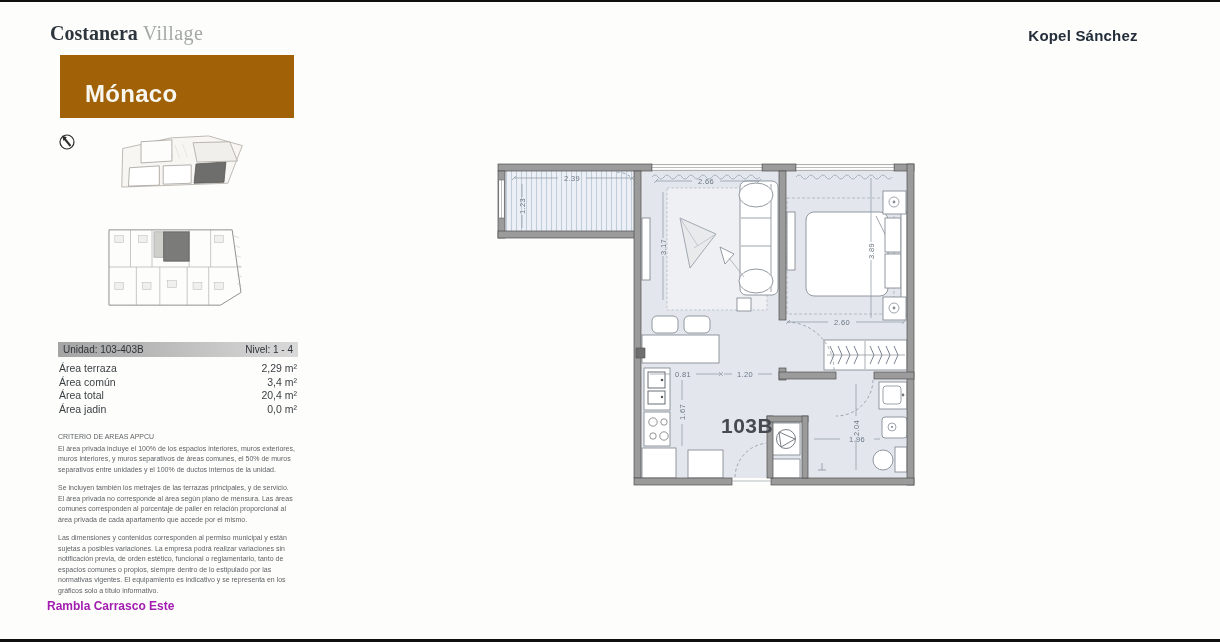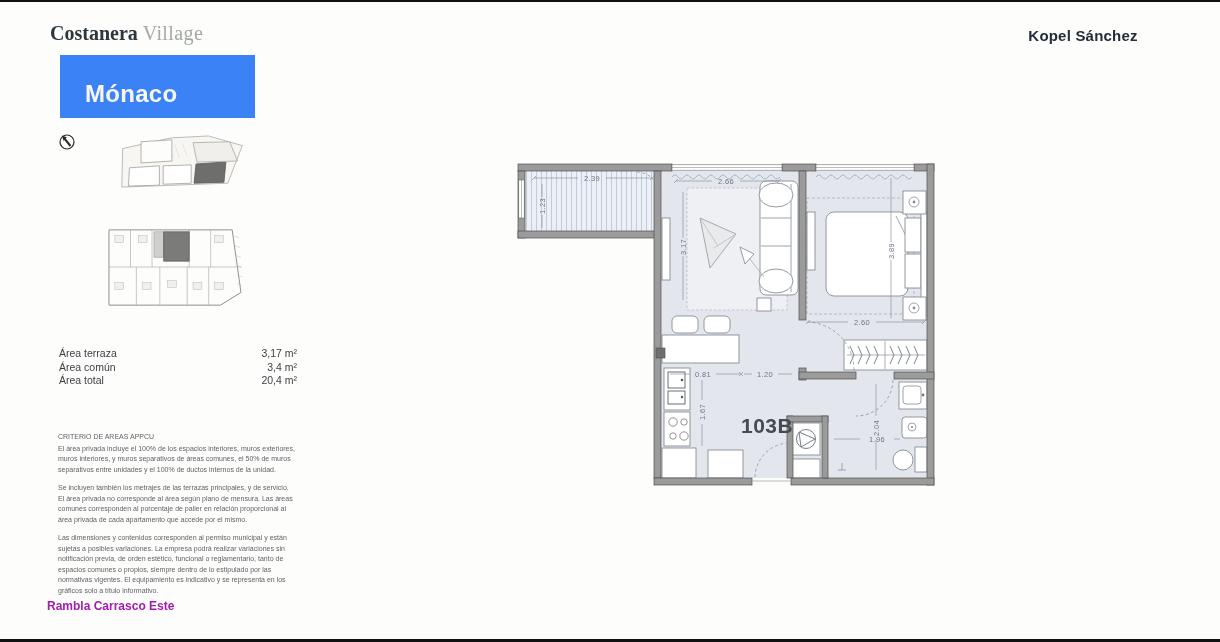--- a/index.html
+++ b/index.html
@@ -10,21 +10,21 @@
   #bar-bottom{bottom:0;height:3px;}
 
   
   #brand{position:absolute;left:50px;top:22px;font-family:"Liberation Serif",serif;font-size:20px;}
   #brand .primary{font-weight:700;color:#2c363c;}
   #brand .secondary{font-weight:400;color:#a3a8a6;margin-left:5px;letter-spacing:.4px;}
   #developer{position:absolute;left:1000px;top:27px;width:166px;text-align:center;
              font-size:15px;font-weight:700;color:#232e3a;letter-spacing:.2px;}
 
   
-  #project-box{position:absolute;left:60px;top:55px;width:195px;height:63px;background:#3b82f6;
+  #project-box{position:absolute;left:60px;top:55px;width:234px;height:63px;background:#a16207;
                display:flex;align-items:flex-end;}
   #project-box .label{color:#f7f7f0;font-weight:700;font-size:24px;padding:0 0 10px 25px;letter-spacing:.3px;}
 
   
   #north-icon{position:absolute;left:58px;top:133px;}
   #site-plan{position:absolute;left:115px;top:133px;}
   #floor-plate{position:absolute;left:103px;top:224px;}
 
   
   #unit-table{position:absolute;left:58px;top:342px;width:240px;color:#3a3f42;}
@@ -37,21 +37,21 @@
 
   
   #legal{position:absolute;left:58px;top:432px;width:238px;font-size:7px;line-height:1.5;color:#5f6265;}
   #legal .heading{margin:0 0 1px 0;}
   #legal p{margin:0 0 8px 0;}
 
   
   #footer-location{position:absolute;left:47px;top:599px;font-size:12px;font-weight:700;color:#a21caf;}
 
   
-  #plan-wrap{position:absolute;left:504px;top:150px;}
+  #plan-wrap{position:absolute;left:484px;top:150px;}
   text.dim{font-family:"Liberation Sans",sans-serif;font-size:7.5px;fill:#6b7684;letter-spacing:.3px;}
   text.unit-big{font-family:"Liberation Sans",sans-serif;font-size:21px;font-weight:700;fill:#464b51;letter-spacing:.5px;}
   .wall{fill:#9b9b9b;stroke:#4f4f4f;stroke-width:.7;}
   .furn{fill:#ffffff;stroke:#868d95;stroke-width:.9;}
   .dimline{stroke:#8b95a1;stroke-width:.7;}
   .arc{fill:none;stroke:#8b939c;stroke-width:.8;stroke-dasharray:3,2.5;}
 </style>
 </head>
 <body>
 
@@ -95,32 +95,40 @@
     <rect x="12" y="60" width="9" height="7" fill="#f0f0ee" stroke="#b5b5b2" stroke-width=".5"></rect>
     <rect x="40" y="60" width="9" height="7" fill="#f0f0ee" stroke="#b5b5b2" stroke-width=".5"></rect>
     <rect x="66" y="58" width="9" height="7" fill="#f0f0ee" stroke="#b5b5b2" stroke-width=".5"></rect>
     <rect x="92" y="60" width="9" height="7" fill="#f0f0ee" stroke="#b5b5b2" stroke-width=".5"></rect>
     <rect x="114" y="60" width="9" height="7" fill="#f0f0ee" stroke="#b5b5b2" stroke-width=".5"></rect>
     <rect x="52" y="8" width="10" height="26" fill="#cfcfcc" stroke="#9a9a98" stroke-width=".6"></rect>
     <rect x="62" y="8" width="26" height="30" fill="#7b7b79" stroke="#5c5c5a" stroke-width=".8"></rect>
   </svg>
 
   <div id="unit-table">
+    <div class="head">
+      <span>Unidad: 103-403B</span>
+      <span>Nivel: 1 - 4</span>
+    </div>
     <div class="rows">
       <div class="row">
         <span>Área terraza</span>
-          <span>3,17 m²</span>
+          <span>2,29 m²</span>
       </div>
       <div class="row">
         <span>Área común</span>
           <span>3,4 m²</span>
       </div>
       <div class="row total">
         <span>Área total</span>
           <span>20,4 m²</span>
+      </div>
+      <div class="row">
+        <span>Área jadin</span>
+          <span>0,0 m²</span>
       </div>
     </div>
   </div>
 
   <div id="legal">
     <div class="heading">CRITERIO DE AREAS APPCU</div>
     <p>El área privada incluye el 100% de los espacios interiores, muros exteriores, muros interiores, y muros separativos de áreas comunes, el 50% de muros separativos entre unidades y el 100% de ductos internos de la unidad.</p>
     <p>Se incluyen también los metrajes de las terrazas principales, y de servicio. El área privada no corresponde al área según plano de mensura. Las áreas comunes corresponden al porcentaje de palier en relación proporcional al área privada de cada apartamento que accede por el mismo.</p>
     <p>Las dimensiones y contenidos corresponden al permiso municipal y están sujetas a posibles variaciones. La empresa podrá realizar variaciones sin notificación previa, de orden estético, funcional o reglamentario, tanto de espacios comunes o propios, siempre dentro de lo estipulado por las normativas vigentes. El equipamiento es indicativo y se representa en los gráficos solo a título informativo.</p>
   </div>

